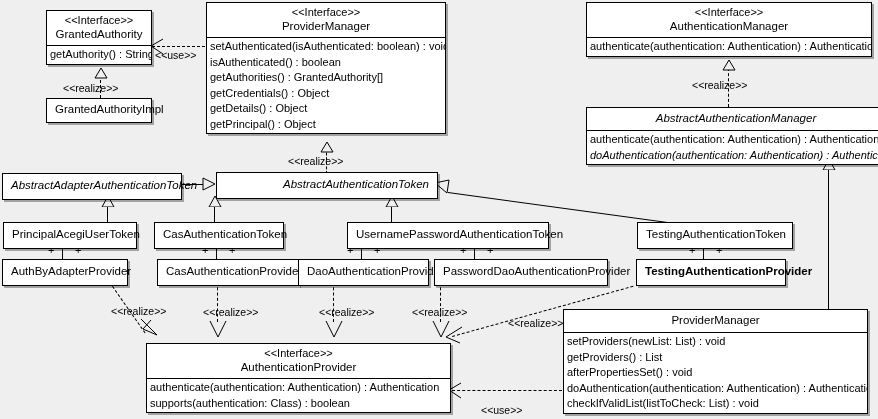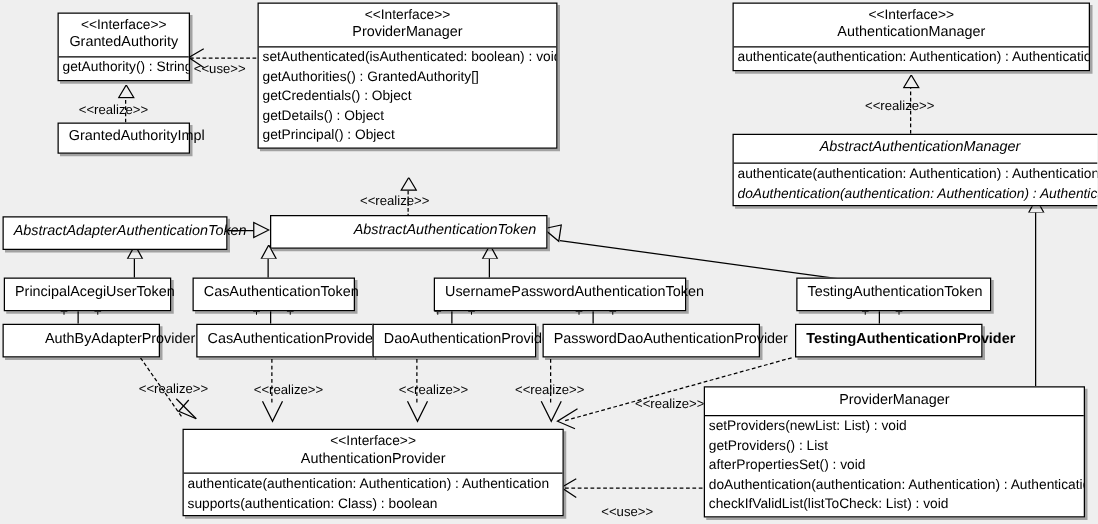--- a/index.html
+++ b/index.html
@@ -253,20 +253,21 @@
     </div>
   </div>
 
   <div class="uml-class" style="left:206px; top:2px; width:240px;">
     <div class="hdr">
       <span class="stereo">&lt;&lt;Interface&gt;&gt;</span>
       <span class="cname">ProviderManager</span>
     </div>
     <div class="compart">
       <span class="member">setAuthenticated(isAuthenticated: boolean) : void</span>
+      <span class="member">isAuthenticated() : boolean</span>
       <span class="member">getAuthorities() : GrantedAuthority[]</span>
       <span class="member">getCredentials() : Object</span>
       <span class="member">getDetails() : Object</span>
       <span class="member">getPrincipal() : Object</span>
     </div>
   </div>
 
   <div class="uml-class" style="left:586px; top:2px; width:286px;">
     <div class="hdr">
       <span class="stereo">&lt;&lt;Interface&gt;&gt;</span>
@@ -317,21 +318,21 @@
     </div>
   </div>
 
   <div class="uml-class simple" style="left:637px; top:222px; width:156px;">
     <div class="hdr" style="padding:3px 4px 4px 4px;">
       <span class="cname">TestingAuthenticationToken</span>
     </div>
   </div>
 
   <div class="uml-class simple" style="left:2px; top:259px; width:126px;">
-    <div class="hdr" style="padding:3px 4px 4px 4px;margin-left:25px;">
+    <div class="hdr" style="padding:3px 4px 4px 4px;">
       <span class="cname">AuthByAdapterProvider</span>
     </div>
   </div>
 
   <div class="uml-class simple" style="left:157px; top:259px; width:142px;">
     <div class="hdr" style="padding:3px 4px 4px 4px;">
       <span class="cname">CasAuthenticationProvider</span>
     </div>
   </div>
 

